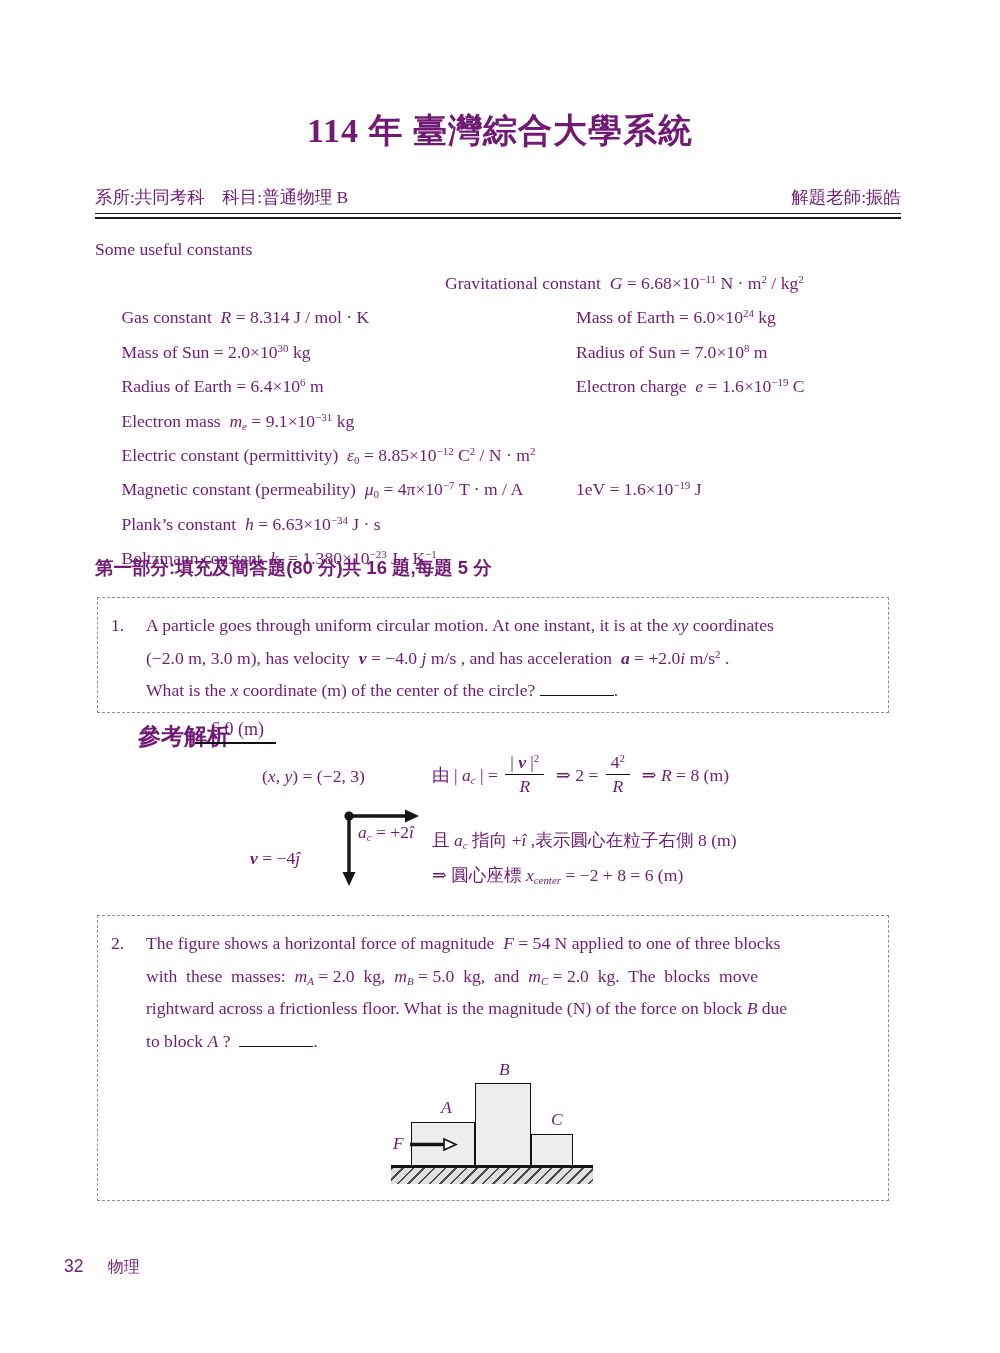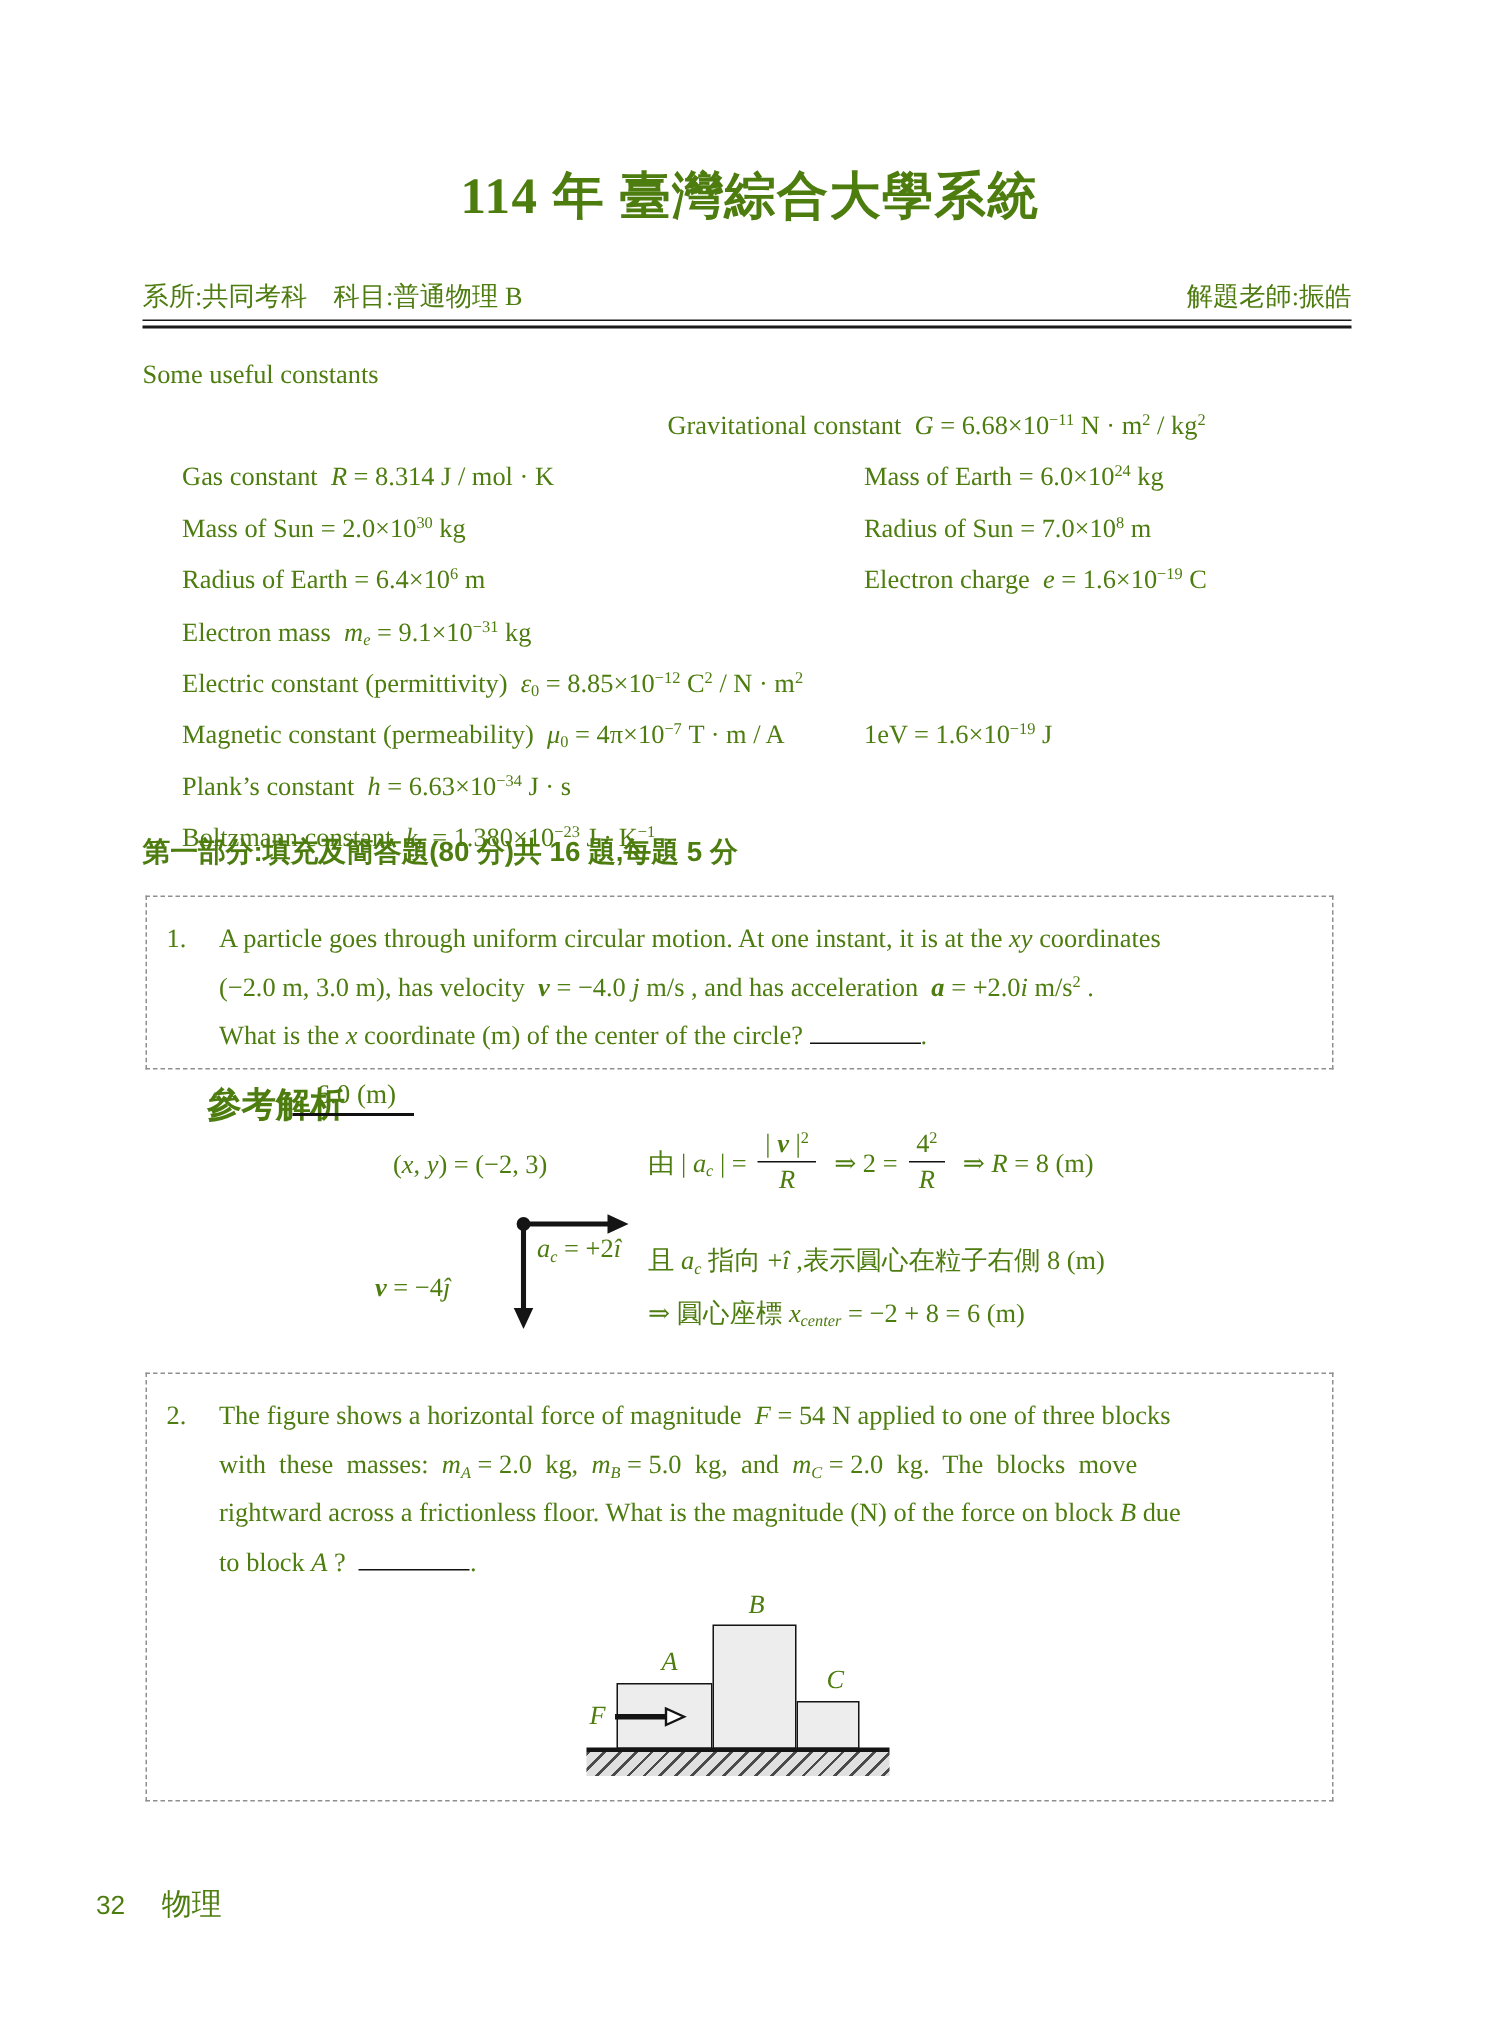--- a/index.html
+++ b/index.html
@@ -1,16 +1,16 @@
 <!DOCTYPE html>
 <html><head>
 <meta charset="utf-8">
 <style>
   html,body{margin:0;padding:0;background:#fff;}
-  .page{position:relative;width:1000px;height:1353px;background:#ffffff;color:#4d7c0f;
+  .page{position:relative;width:1000px;height:1353px;background:#ffffff;color:#701a75;
         font-family:"Liberation Serif","DejaVu Serif",serif;overflow:hidden;}
   .it{font-style:italic;}
   .bd{font-weight:bold;}
   sup,sub{font-size:0.62em;position:relative;vertical-align:baseline;line-height:0;}
   sup{top:-0.55em;}
   sub{top:0.28em;}
 
   .title{position:absolute;top:108px;left:0;width:100%;text-align:center;
          font-size:34px;font-weight:bold;letter-spacing:1px;}
   .meta{position:absolute;top:185px;left:95px;width:806px;display:flex;
@@ -71,21 +71,21 @@
   .lab-b{left:110px;top:-2px;}
   .lab-c{left:162px;top:48px;}
   .lab-f{left:4px;top:72px;}
   .ground-line{position:absolute;left:2px;top:104px;width:202px;height:2.6px;background:#141414;}
   .ground-hatch{position:absolute;left:2px;top:106.6px;width:202px;height:16px;background-color:#e0e0e0;
         background-image:repeating-linear-gradient(135deg,#4a4a4a 0 1.8px,transparent 1.8px 7.5px);}
   .f-arrow{position:absolute;left:20px;top:76px;}
 
   .footer{position:absolute;top:1256px;left:64px;font-size:17.5px;}
   .footer .pgnum{font-family:"Liberation Sans","DejaVu Sans",sans-serif;}
-  .footer .subj{margin-left:20px;font-size:20px;}
+  .footer .subj{margin-left:20px;font-size:16px;}
 </style>
 </head>
 <body>
 
 <div class="page">
 
   <div class="title">114 年 臺灣綜合大學系統</div>
 
   <div class="meta">
     <span>系所:共同考科　科目:普通物理 B</span>

